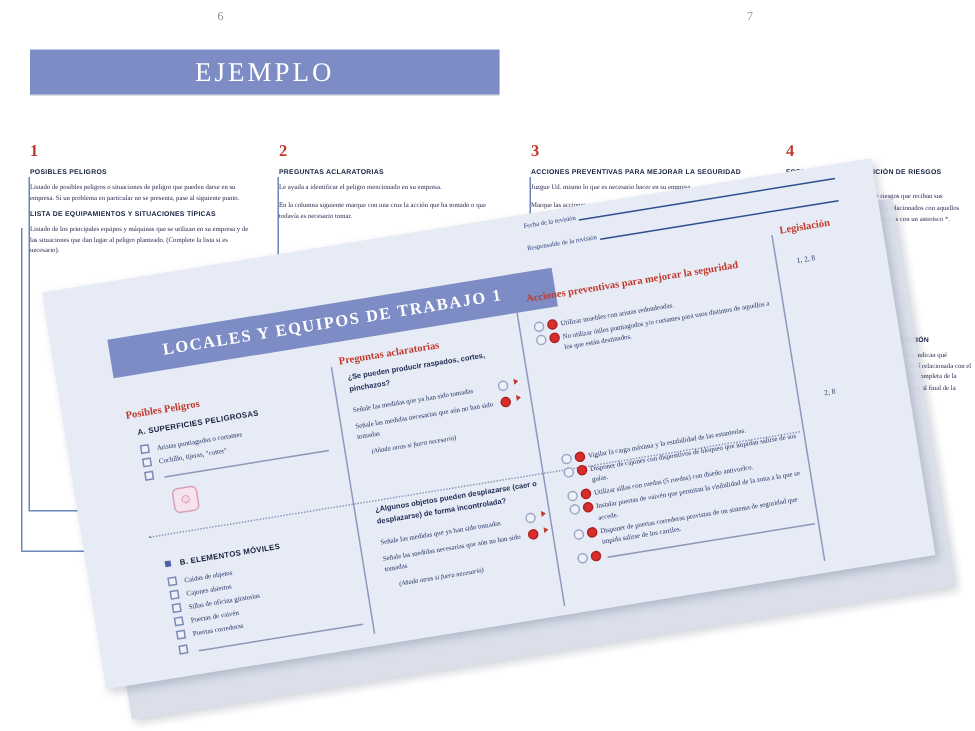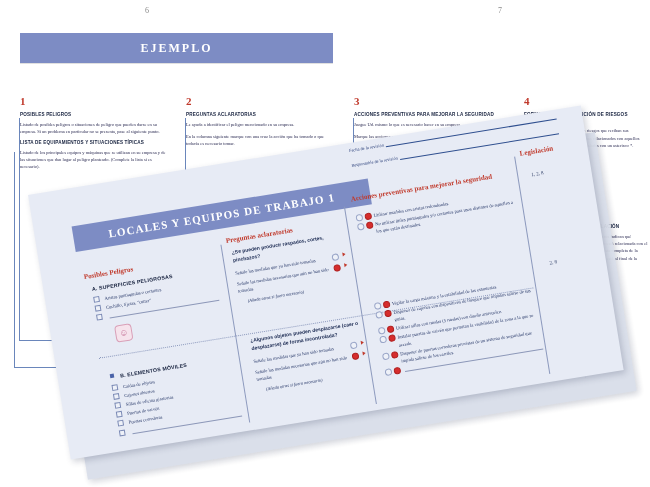--- a/index.html
+++ b/index.html
@@ -16,21 +16,21 @@
   #pnum-right{left:498px;}
 
   
   .banner{
     position:absolute;left:20px;top:33px;width:313px;height:30px;
     background:#7d8cc4;
     display:flex;align-items:center;justify-content:center;
     box-shadow:0 1px 0 rgba(0,0,0,.12);
   }
   .banner-text{
-    color:#ffffff;font-size:12px;letter-spacing:2px;font-weight:bold;
+    color:#ffffff;font-size:18px;letter-spacing:2px;font-weight:normal;
     font-family:"Liberation Serif", serif;
   }
 
   
   .col{position:absolute;color:#1f1f4a;}
   .col .num{
     color:#c0392b;font-weight:bold;font-size:11px;
     font-family:"Liberation Serif", serif;line-height:1;margin-bottom:5px;
   }
   .col h4{

